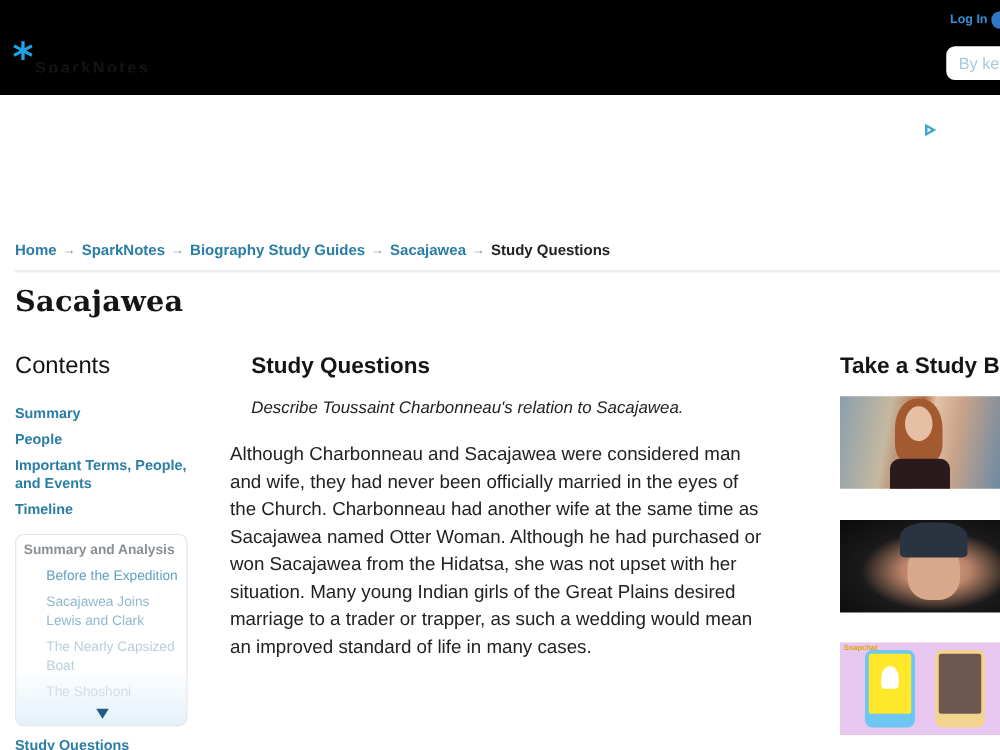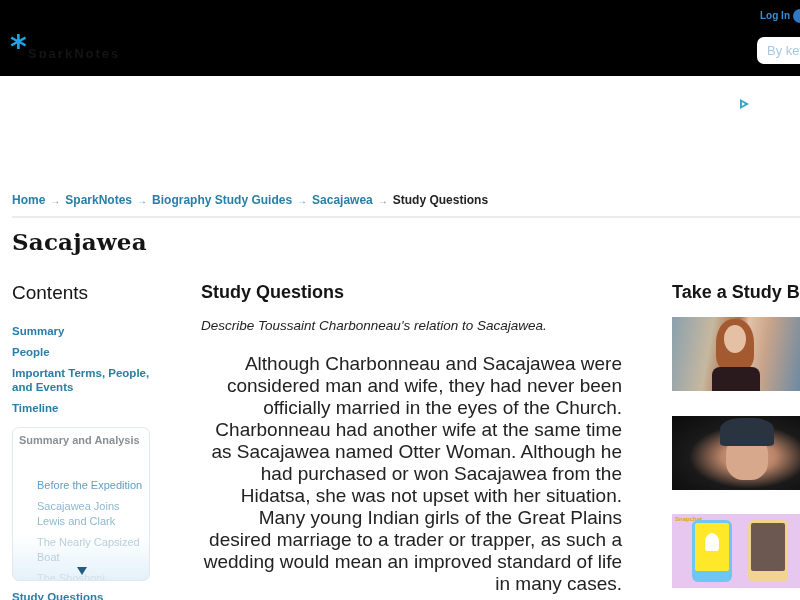--- a/index.html
+++ b/index.html
@@ -30,32 +30,32 @@
 
     
     .page-title { position: absolute; left: 12px; top: 228px; font-family: "DejaVu Serif", serif; font-weight: bold; font-size: 23px; color: #151515; letter-spacing: 0.2px; }
 
     
     .contents-title { position: absolute; left: 12px; top: 282px; font-size: 19px; font-weight: normal; color: #141414; }
     .toc { position: absolute; left: 12px; top: 324px; width: 140px; }
     .toc-link { display: block; color: #2a7ea6; font-size: 11.5px; font-weight: bold; text-decoration: none; line-height: 14px; margin-bottom: 7px; }
     .toc-box { position: absolute; left: 12px; top: 427px; width: 138px; height: 154px; border: 1px solid #e3e8ec; border-radius: 7px; background: linear-gradient(to bottom, #ffffff 0%, #ffffff 70%, #e4f1fa 100%); overflow: hidden; }
     .toc-box-title { position: absolute; left: 6px; top: 6px; font-size: 11px; font-weight: bold; color: #8a8f94; }
-    .toc-sub { position: absolute; left: 24px; width: 112px; font-size: 11px; line-height: 15px; text-decoration: none; margin-top: 24px; }
+    .toc-sub { position: absolute; left: 24px; width: 112px; font-size: 11px; line-height: 15px; text-decoration: none; }
     .toc-sub.s1 { top: 26px; color: #5f9fc2; }
     .toc-sub.s2 { top: 47px; color: #8fb9d0; }
     .toc-sub.s3 { top: 83px; color: #b9cfdb; }
     .toc-sub.s4 { top: 119px; color: #d2dfe6; }
     .toc-arrow { position: absolute; left: 64px; top: 139px; width: 0; height: 0; border-left: 5px solid transparent; border-right: 5px solid transparent; border-top: 8px solid #1f5e80; cursor: pointer; }
     .toc-next { position: absolute; left: 12px; top: 591px; color: #2a7ea6; font-size: 11.5px; font-weight: bold; text-decoration: none; }
 
     
     .main-title { position: absolute; left: 201px; top: 282px; font-size: 18px; font-weight: bold; color: #151515; }
     .question { position: absolute; left: 201px; top: 318px; width: 430px; font-size: 13.5px; font-style: italic; color: #222222; }
-    .answer { position: absolute; left: 192px; top: 353px; width: 430px; font-size: 19px; line-height: 22px; color: #222222; text-align: right; }
+    .answer { position: absolute; left: 184px; top: 353px; width: 430px; font-size: 15px; line-height: 22px; color: #222222; }
 
     
     .break-title { position: absolute; left: 672px; top: 282px; font-size: 18px; font-weight: bold; color: #151515; white-space: nowrap; }
     .thumb { position: absolute; left: 672px; width: 128px; height: 74px; overflow: hidden; cursor: pointer; }
     .thumb.t1 { top: 317px; background: linear-gradient(100deg, #8aa0ad 0%, #c6b8a0 30%, #b06a45 48%, #e2c2a8 55%, #c9a48a 70%, #6c8aa3 100%); }
     .thumb.t2 { top: 416px; background: radial-gradient(ellipse at 60% 55%, #d9a98c 0%, #b98368 25%, #1a1a1a 55%, #0a0a0a 100%); }
     .thumb.t3 { top: 514px; background: #e7c7f0; }
     .t1-face { position: absolute; left: 52px; top: 8px; width: 22px; height: 28px; border-radius: 50%; background: #e6c0a4; }
     .t1-hair { position: absolute; left: 44px; top: 2px; width: 38px; height: 52px; border-radius: 45% 45% 30% 30%; background: #a45a30; }
     .t1-body { position: absolute; left: 40px; top: 50px; width: 48px; height: 26px; border-radius: 8px 8px 0 0; background: #2a1a1e; }

